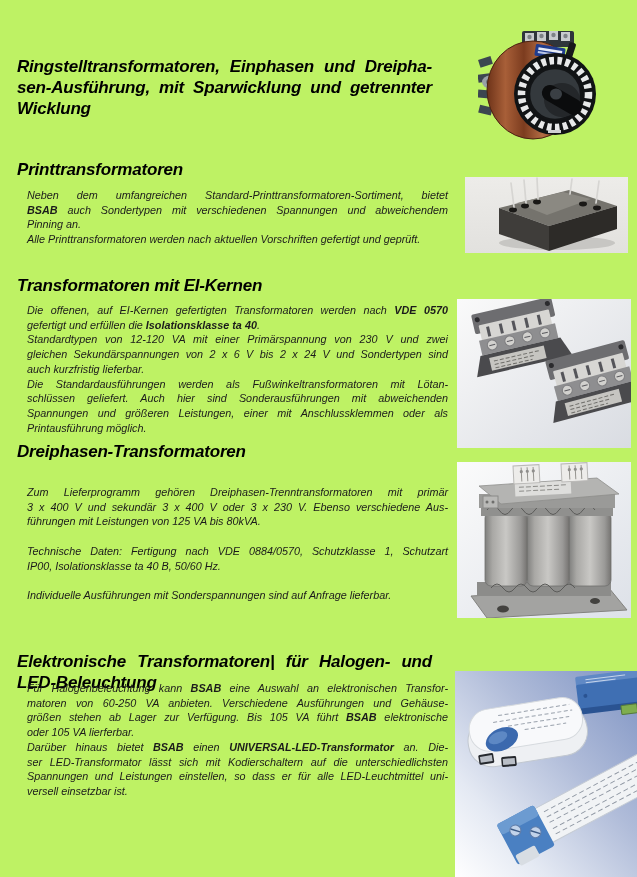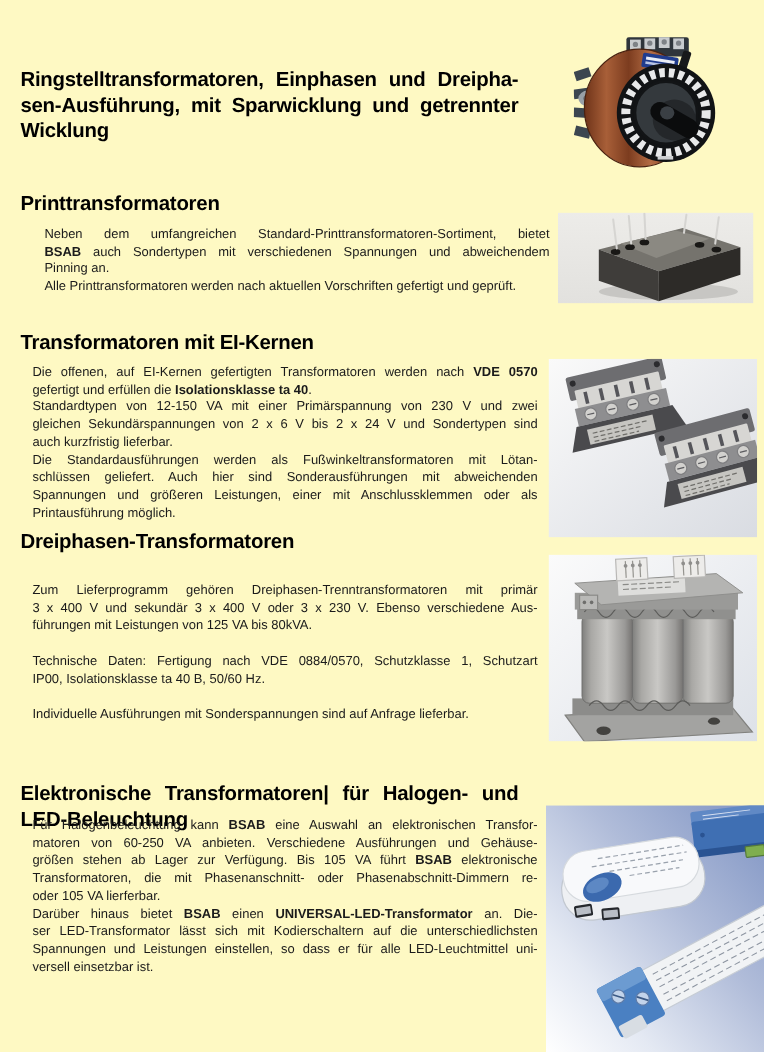--- a/index.html
+++ b/index.html
@@ -1,31 +1,31 @@
 <!DOCTYPE html>
 <html style="--text: #1b1b1b; --heading: #000000; --copper: #9c5130; --navy-label: #203c8e; --led-blue: #3f6fb3; --photo-grey: #e9e8e5; --led-bg-top: #7e93c3;"><head>
 <meta charset="utf-8">
 <style>
   html,body{margin:0;padding:0;background:#ffffff;}
-  .page{position:relative;width:637px;height:877px;background:#fef9c3;
-        font-family:"Liberation Sans",sans-serif;overflow:hidden;}
+  .page{position:relative;width:637px;height:877px;background:#bef264;
+        font-family:"Liberation Sans",sans-serif;overflow:hidden;font-style:italic;}
   .hblock{position:absolute;left:17px;width:415px;color:#000;font-weight:bold;
           font-size:17px;line-height:21px;letter-spacing:-0.2px;}
   .h2{position:absolute;left:17px;color:#000;font-weight:bold;font-size:17px;
       line-height:20px;letter-spacing:-0.2px;white-space:nowrap;}
   .body{position:absolute;left:27px;width:421px;font-size:10.8px;line-height:14.7px;
         color:var(--text,#1b1b1b);}
   .tline{text-align:justify;}
   .tline.j{text-align-last:justify;}
   .tline.l{text-align-last:left;}
   .photo{position:absolute;overflow:hidden;}
   #main-heading{top:56px;}
   #photo-ring{left:478px;top:30px;width:122px;height:112px;}
   #h-print{top:160px;}
-  #p-print{top:188px;margin-left:10px;}
+  #p-print{top:188px;}
   #photo-print{left:465px;top:177px;width:163px;height:76px;}
   #h-ei{top:276px;}
   #p-ei{top:303px;}
   #photo-ei{left:457px;top:299px;width:174px;height:149px;}
   #h-drei{top:442px;}
   #p-drei1{top:485px;}
   #p-drei2{top:544px;}
   #p-drei3{top:588px;}
   #photo-drei{left:457px;top:462px;width:174px;height:156px;}
   #h-elektro{top:651px;}
@@ -133,21 +133,21 @@
           <line x1="105" y1="17" x2="107" y2="2"></line>
         <line x1="131" y1="26" x2="134" y2="4"></line>
       </g>
     </svg>
   </div>
 
   <div class="h2" id="h-ei">Transformatoren mit EI-Kernen</div>
   <div class="body" id="p-ei">
       <div class="tline j">Die offenen, auf EI-Kernen gefertigten Transformatoren werden nach <b>VDE 0570</b></div>
       <div class="tline l">gefertigt und erfüllen die <b>Isolationsklasse ta 40</b>.</div>
-      <div class="tline j">Standardtypen von 12-150 VA mit einer Primärspannung von 230 V und zwei</div>
+      <div class="tline j">Standardtypen von 12-120 VA mit einer Primärspannung von 230 V und zwei</div>
       <div class="tline j">gleichen Sekundärspannungen von 2 x 6 V bis 2 x 24 V und Sondertypen sind</div>
       <div class="tline l">auch kurzfristig lieferbar.</div>
       <div class="tline j">Die Standardausführungen werden als Fußwinkeltransformatoren mit Lötan-</div>
       <div class="tline j">schlüssen geliefert. Auch hier sind Sonderausführungen mit abweichenden</div>
       <div class="tline j">Spannungen und größeren Leistungen, einer mit Anschlussklemmen oder als</div>
       <div class="tline l">Printausführung möglich.</div>
     </div>
 
   <div class="photo" id="photo-ei">
     <svg viewBox="0 0 174 149" width="174" height="149">
@@ -299,21 +299,20 @@
   </div>
 
   <div class="hblock" id="h-elektro">
       <div class="tline j">Elektronische Transformatoren| für Halogen- und</div>
       <div class="tline l">LED-Beleuchtung</div>
     </div>
   <div class="body" id="p-elektro">
       <div class="tline j">Für Halogenbeleuchtung kann <b>BSAB</b> eine Auswahl an elektronischen Transfor-</div>
       <div class="tline j">matoren von 60-250 VA anbieten. Verschiedene Ausführungen und Gehäuse-</div>
       <div class="tline j">größen stehen ab Lager zur Verfügung. Bis 105 VA führt <b>BSAB</b> elektronische</div>
-      <div class="tline j">Transformatoren, die mit Phasenanschnitt- oder Phasenabschnitt-Dimmern re-</div>
       <div class="tline l">oder 105 VA lierferbar.</div>
       <div class="tline j">Darüber hinaus bietet <b>BSAB</b> einen <b>UNIVERSAL-LED-Transformator</b> an. Die-</div>
       <div class="tline j">ser LED-Transformator lässt sich mit Kodierschaltern auf die unterschiedlichsten</div>
       <div class="tline j">Spannungen und Leistungen einstellen, so dass er für alle LED-Leuchtmittel uni-</div>
       <div class="tline l">versell einsetzbar ist.</div>
     </div>
 
   <div class="photo" id="photo-led">
     <svg viewBox="0 0 182 206" width="182" height="206">
       <defs>

